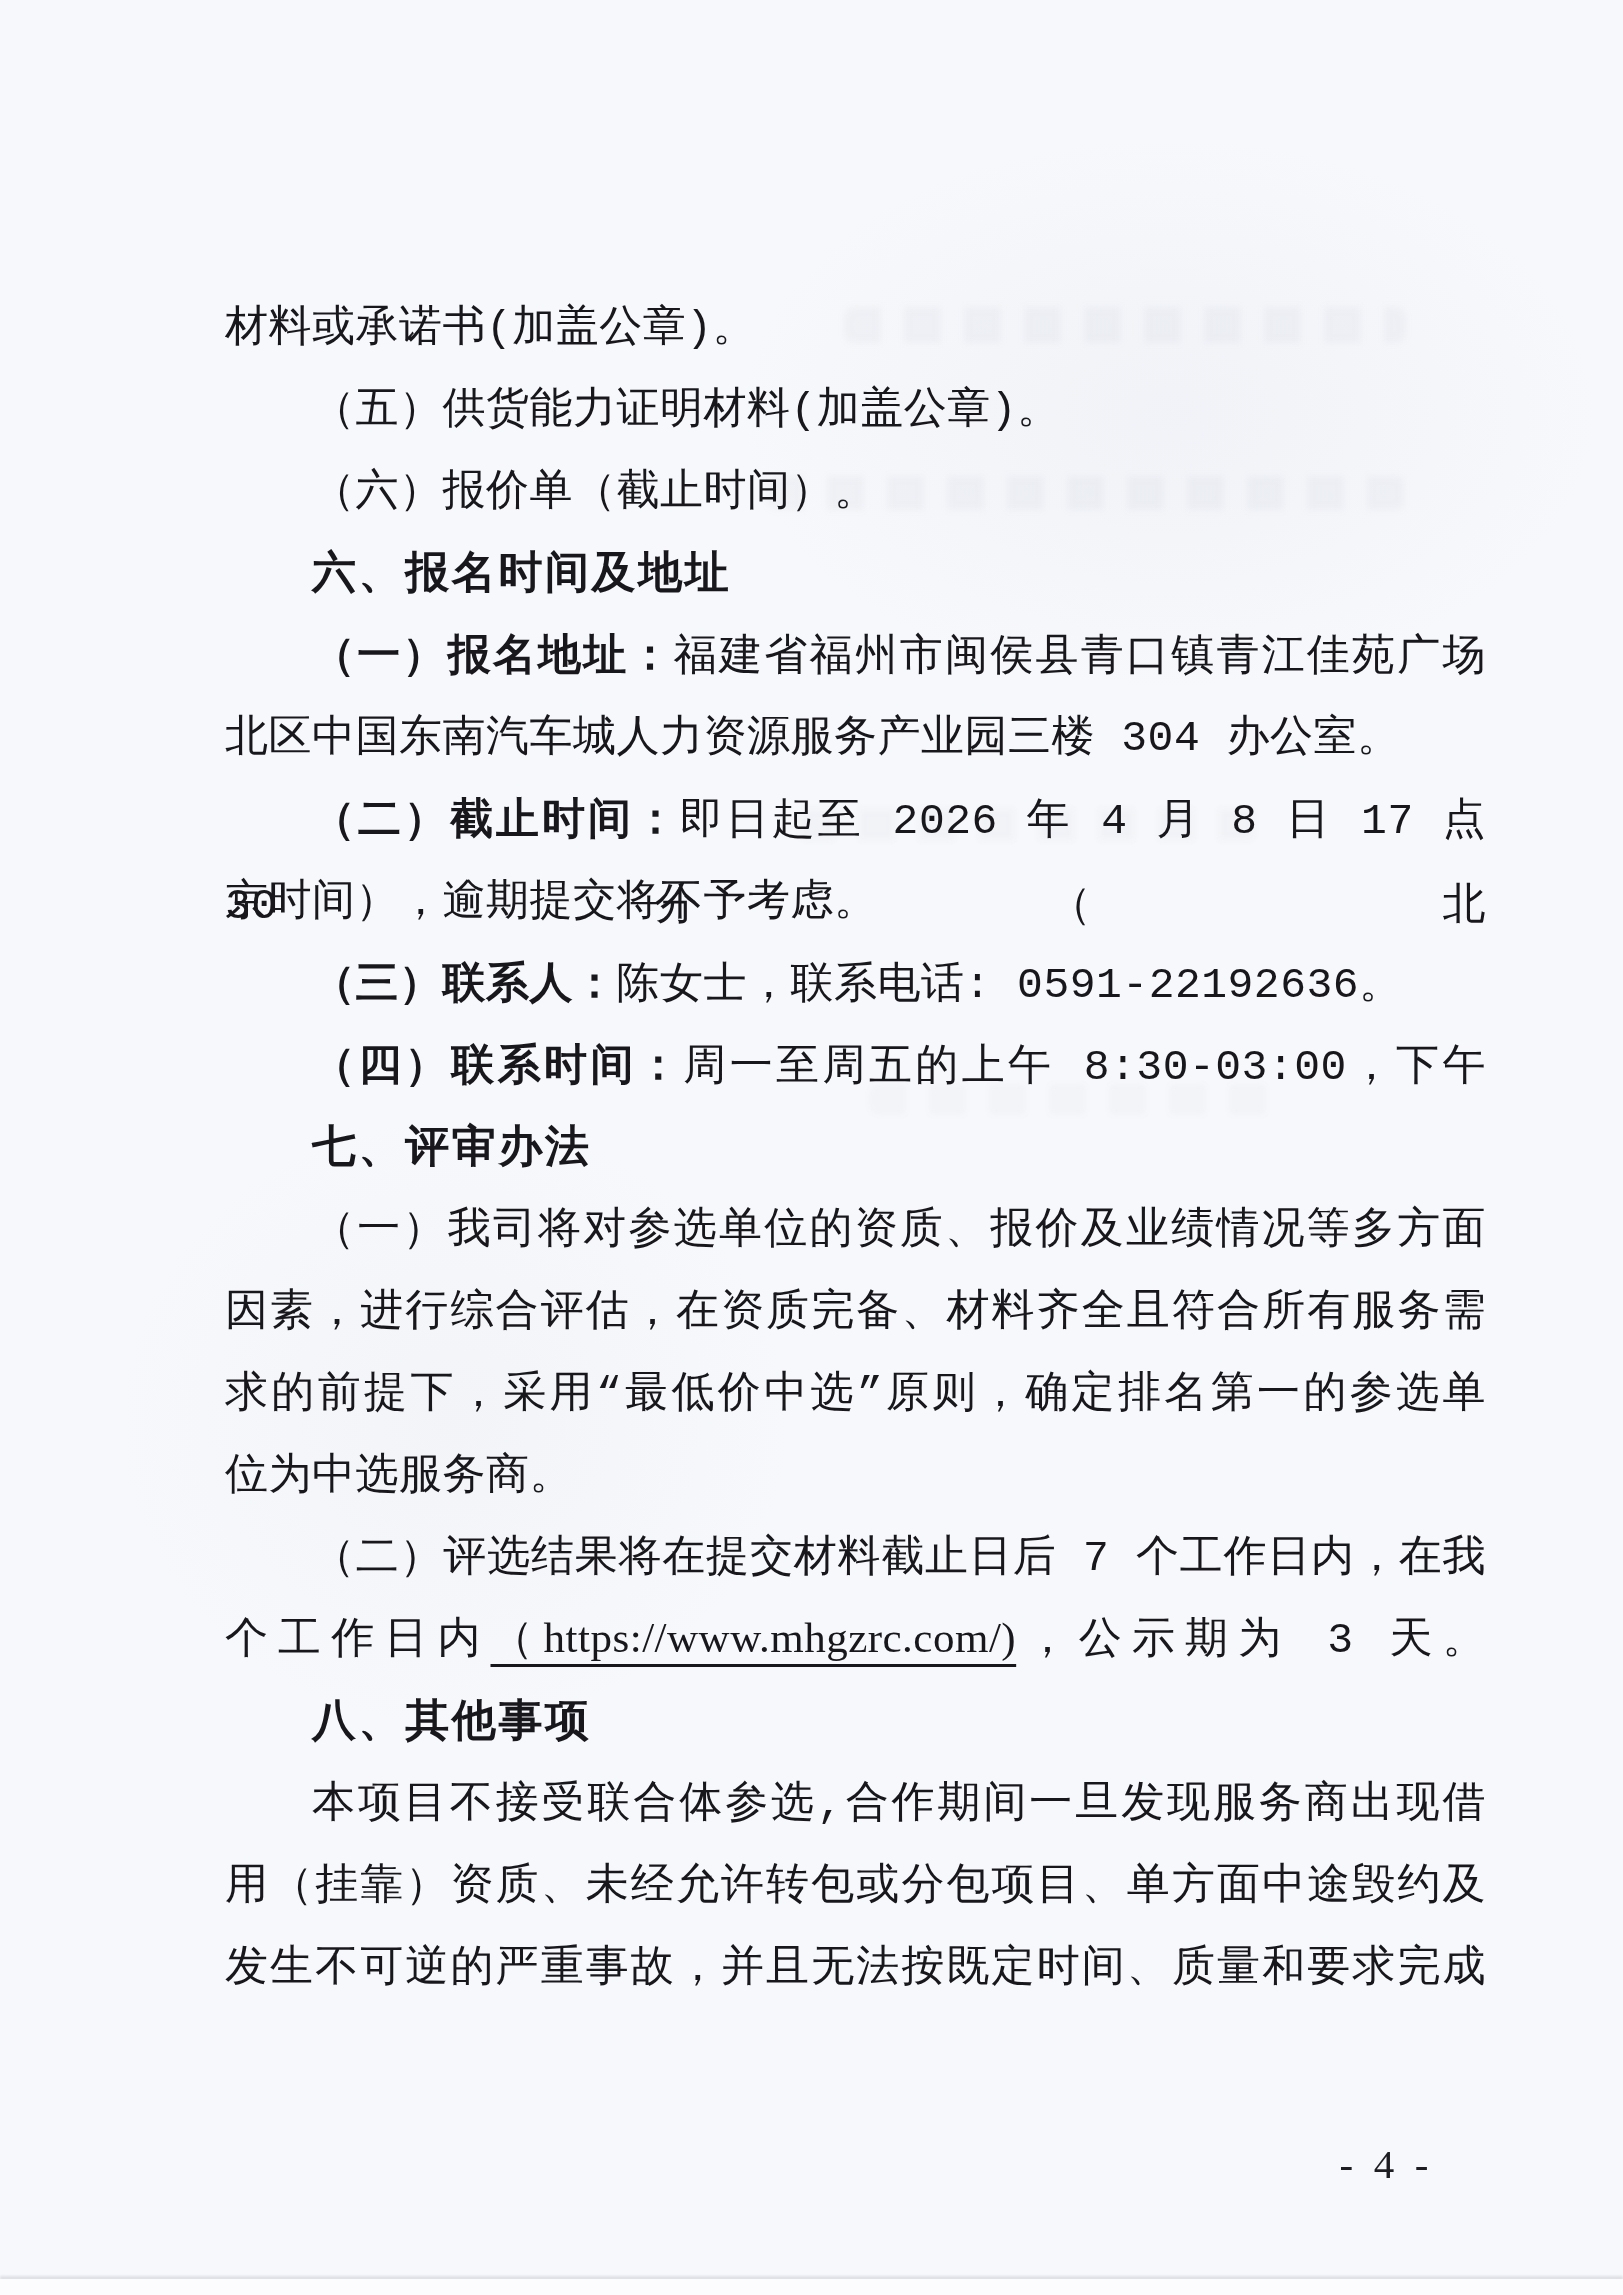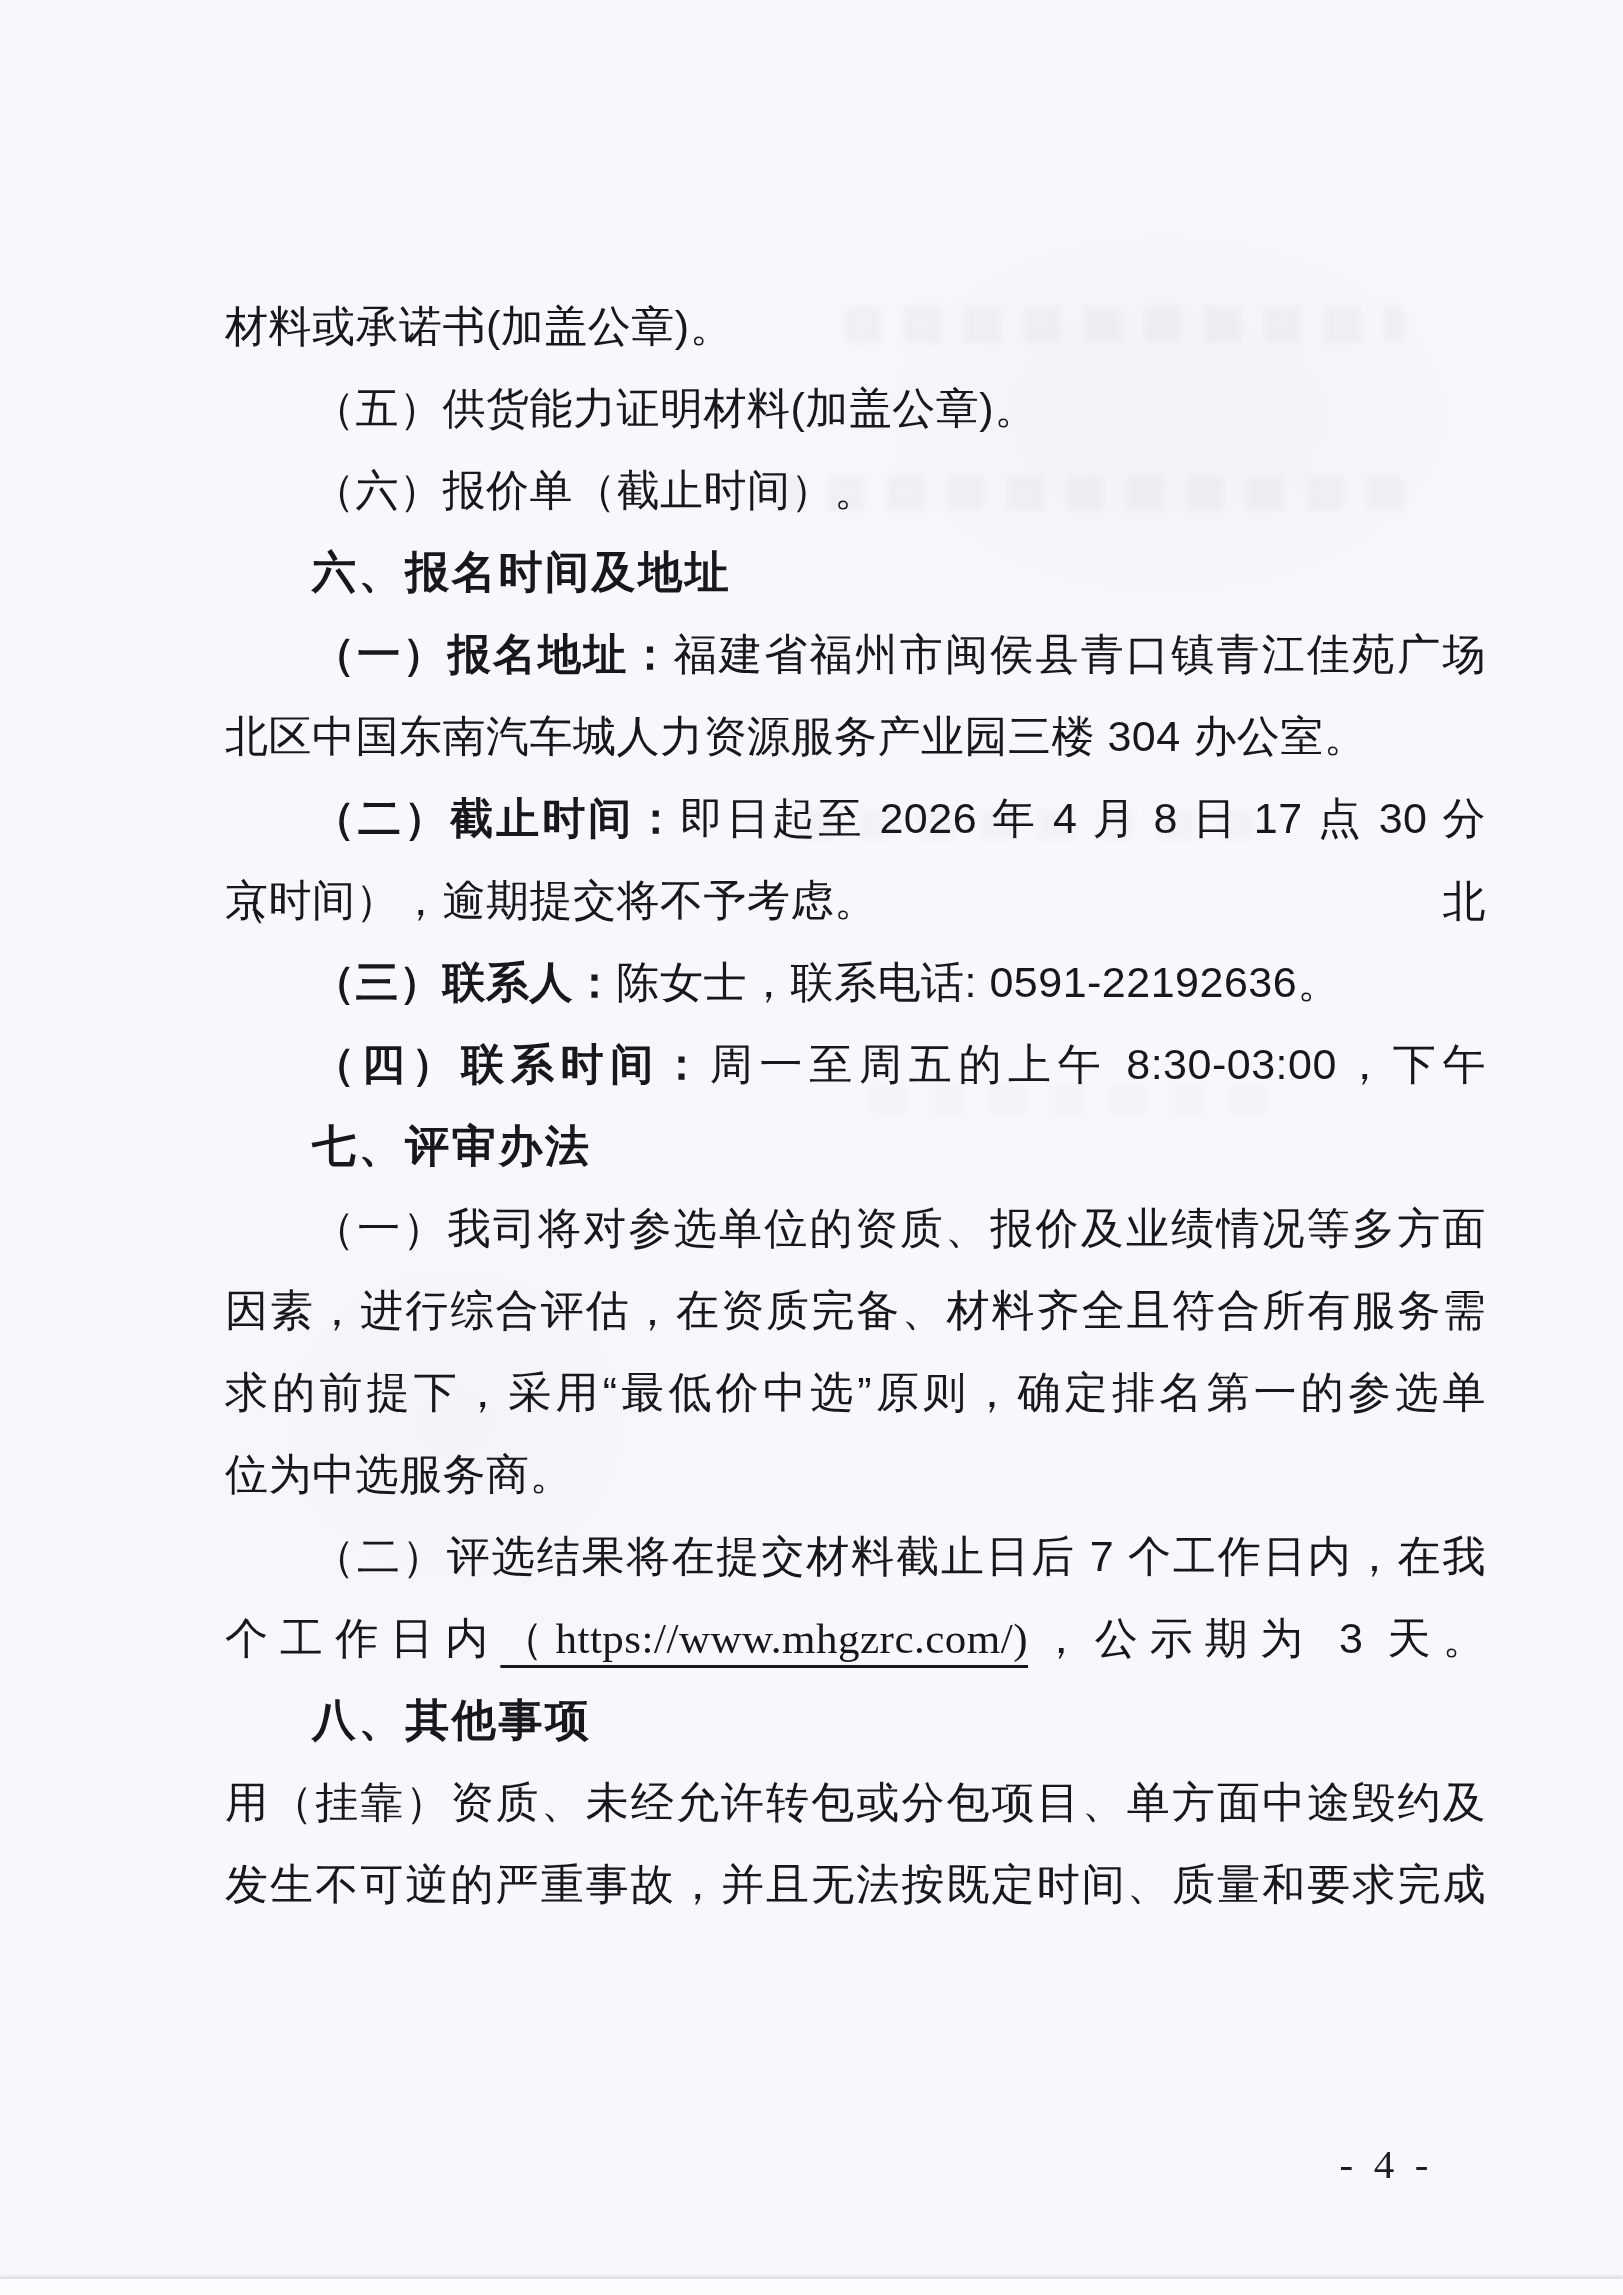--- a/index.html
+++ b/index.html
@@ -46,21 +46,21 @@
   .line {
     margin: 0;
     height: 82px;
     line-height: 82px;
     font-size: 43px;
     letter-spacing: 0.5px;
     text-align: left;
   }
   .line.indent { text-indent: 87px; }
   .line.justify { text-align: justify; text-align-last: justify; }
-  .seg-normal { font-family: Liberation Sans, sans-serif; }
+  .seg-normal { font-family: Liberation Mono, monospace; }
   .seg-bold, .seg-heading {
     font-family: "Liberation Sans", "DejaVu Sans", sans-serif;
     font-weight: 700;
   }
   .seg-heading { font-size: 44px; letter-spacing: 2.6px; }
   .seg-underline {
     font-family: "Liberation Serif", "DejaVu Serif", serif;
     text-decoration: underline;
     text-decoration-thickness: 3.1px;
     text-underline-offset: 12.3px;
@@ -94,20 +94,21 @@
       <p class="line indent"><span class="seg-bold">（三）联系人：</span><span class="seg-normal">陈女士，联系电话: 0591-22192636。</span></p>
       <p class="line indent justify"><span class="seg-bold">（四）联系时间：</span><span class="seg-normal">周一至周五的上午 8:30-03:00，下午</span></p>
       <p class="line indent"><span class="seg-heading">七、评审办法</span></p>
       <p class="line indent justify"><span class="seg-normal">（一）我司将对参选单位的资质、报价及业绩情况等多方面</span></p>
       <p class="line justify"><span class="seg-normal">因素，进行综合评估，在资质完备、材料齐全且符合所有服务需</span></p>
       <p class="line justify"><span class="seg-normal">求的前提下，采用“最低价中选”原则，确定排名第一的参选单</span></p>
       <p class="line"><span class="seg-normal">位为中选服务商。</span></p>
       <p class="line indent justify"><span class="seg-normal">（二）评选结果将在提交材料截止日后 7 个工作日内，在我</span></p>
       <p class="line justify"><span class="seg-normal">个工作日内</span><span class="seg-underline">（https://www.mhgzrc.com/)</span><span class="seg-normal">，公示期为 3 天。</span></p>
       <p class="line indent"><span class="seg-heading">八、其他事项</span></p>
+      <p class="line indent justify"><span class="seg-normal">本项目不接受联合体参选,合作期间一旦发现服务商出现借</span></p>
       <p class="line justify"><span class="seg-normal">用（挂靠）资质、未经允许转包或分包项目、单方面中途毁约及</span></p>
       <p class="line justify"><span class="seg-normal">发生不可逆的严重事故，并且无法按既定时间、质量和要求完成</span></p>
     </main>
 
   <div class="footer">- 4 -</div>
 
   <div class="scan-edge-line"></div>
   <div class="scan-edge-below"></div>
 </div>
 

